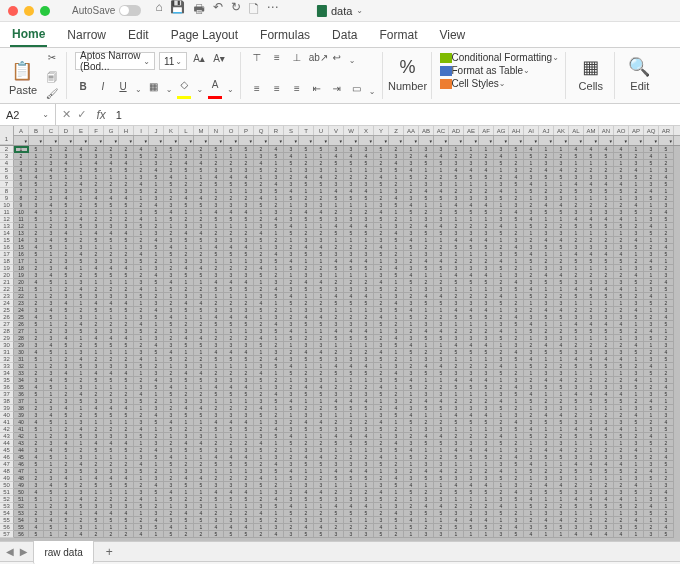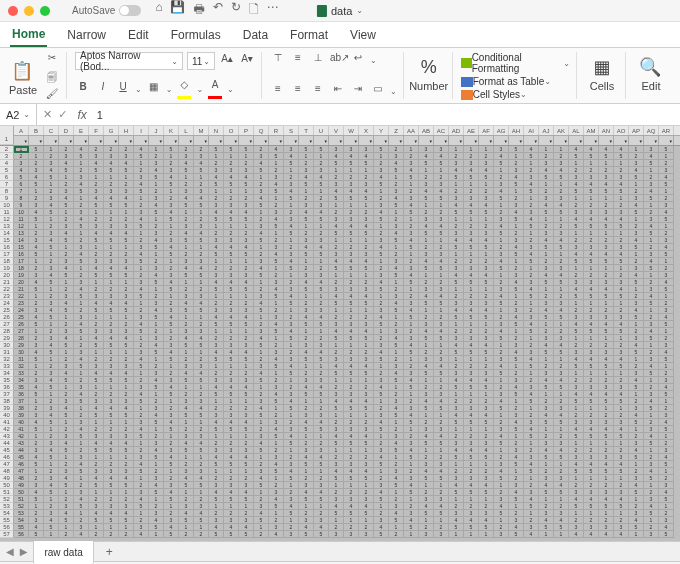--- a/index.html
+++ b/index.html
@@ -27,31 +27,31 @@
   
   
   .ribbon { height: 56px; background: #fafafa; border-bottom: 1px solid #d0d0d0; display: flex; padding: 4px 6px; gap: 8px; }
   .group { display: flex; flex-direction: column; justify-content: space-between; border-right: 1px solid #e0e0e0; padding-right: 6px; }
   .group.noborder { border-right: none; }
   .grouprow { display: flex; gap: 4px; align-items: center; }
   .btn { display: flex; align-items: center; justify-content: center; cursor: pointer; font-size: 11px; color: #444; padding: 2px; }
   .btn.lg { flex-direction: column; height: 44px; width: 34px; }
   .btn.lg .ico { font-size: 18px; margin-bottom: 2px; }
   .fontbox { border: 1px solid #ccc; height: 18px; padding: 0 4px; font-size: 10px; display: flex; align-items: center; background: #fff; }
-  .fontname { width: 108px; }
+  .fontname { width: 80px; }
   .fontsize { width: 28px; justify-content: space-between; }
   .smbtn { width: 16px; height: 16px; font-size: 10px; text-align: center; cursor: pointer; color: #555; }
   .colorbar { width: 14px; height: 3px; margin-top: 1px; }
   .condlist { display: flex; flex-direction: column; gap: 2px; font-size: 10px; }
   .condlist div { display: flex; align-items: center; cursor: pointer; }
   .miniico { width: 12px; height: 10px; background: #7fba00; display: inline-block; }
   
   
   .fbar { height: 22px; border-bottom: 1px solid #d0d0d0; display: flex; align-items: center; }
-  .namebox { width: 37px; border-right: 1px solid #ccc; padding: 0 6px; font-size: 11px; display: flex; align-items: center; justify-content: space-between; height: 100%; }
+  .namebox { width: 56px; border-right: 1px solid #ccc; padding: 0 6px; font-size: 11px; display: flex; align-items: center; justify-content: space-between; height: 100%; }
   .fbtns { display: flex; gap: 6px; padding: 0 6px; color: #888; }
   .fbtns span { cursor: pointer; font-size: 11px; }
   .fx { font-style: italic; font-size: 12px; color: #666; padding: 0 4px; }
   .finput { flex: 1; padding: 0 6px; font-size: 11px; }
   
   
   .gridwrap { position: relative; height: 415px; overflow: hidden; background: #bfbfbf; }
   .colhead { height: 10px; display: flex; background: #e8e8e8; border-bottom: 1px solid #aaa; position: relative; }
   .corner { width: 14px; height: 10px; background: #e8e8e8; border-right: 1px solid #aaa; flex-shrink: 0; }
   .ch { width: 15px; font-size: 6px; text-align: center; color: #555; border-right: 1px solid #ccc; flex-shrink: 0; line-height: 10px; }
@@ -100,20 +100,21 @@
     <span class="docicon"></span>
     <span>data</span>
     <span class="chev">⌄</span>
   </div>
 </div>
 
 <div class="tabs" id="tabs">
     <div class="tab active">Home</div>
     <div class="tab">Narrow</div>
     <div class="tab">Edit</div>
+    <div class="tab">Page Layout</div>
     <div class="tab">Formulas</div>
     <div class="tab">Data</div>
     <div class="tab">Format</div>
     <div class="tab">View</div>
   </div>
 
 <div class="ribbon">
   <div class="group">
     <div class="grouprow">
       <div class="btn lg">

